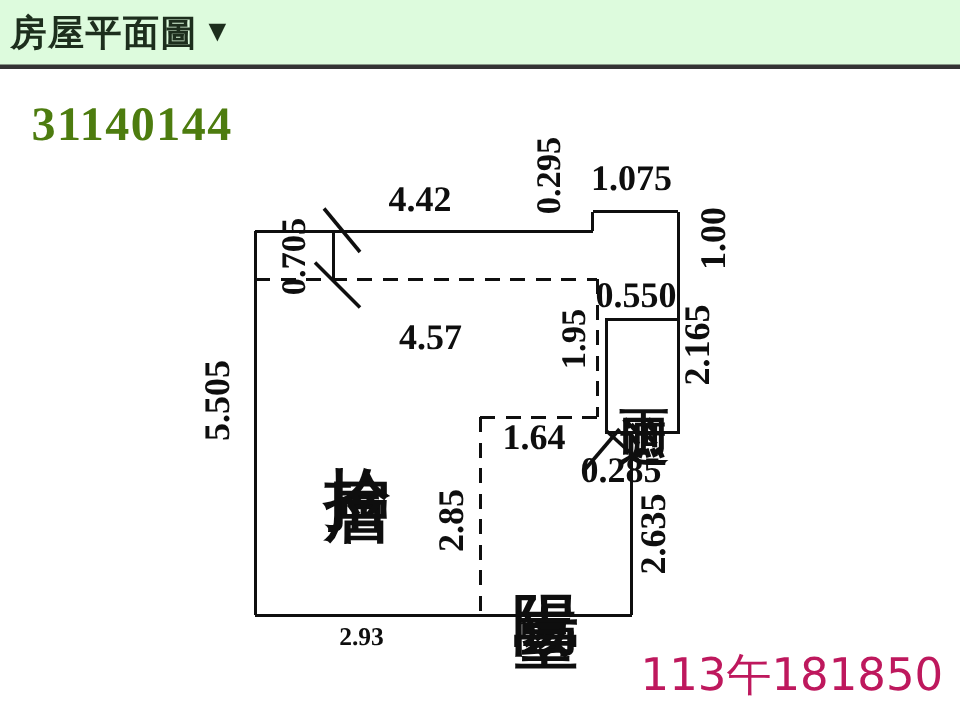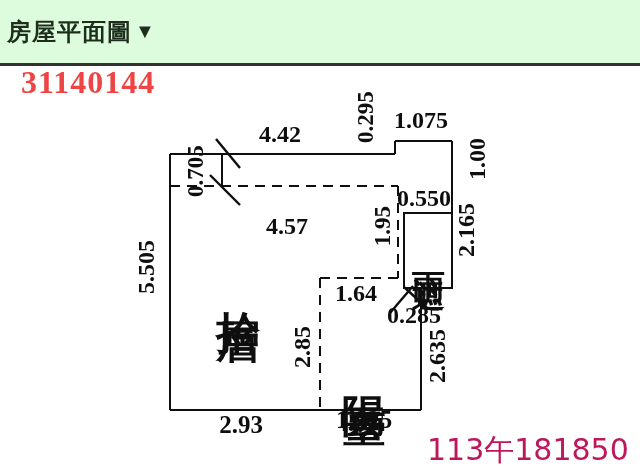--- a/index.html
+++ b/index.html
@@ -3,52 +3,52 @@
 <meta charset="utf-8">
 <style>
   html,body{margin:0;padding:0;}
   body{
     width:640px;height:474px;overflow:hidden;position:relative;
     background:#ffffff;font-family:"Liberation Sans",sans-serif;
   }
   .page{position:absolute;inset:0;}
   
   .header{
-    position:absolute;top:0;left:0;right:0;height:66px;
+    position:absolute;top:0;left:0;right:0;height:46px;
     background:var(--header-bg,#ddfbdd);
     border-bottom:3px solid var(--divider,#333333);
     display:flex;align-items:center;gap:3px;padding-left:7px;
     box-sizing:border-box;
   }
   .header .title{
     font-size:24px;font-weight:700;color:#1d2e1d;letter-spacing:1px;
     font-family:"Liberation Sans",sans-serif;
   }
   .header .tri{font-size:20px;color:#1d2e1d;cursor:pointer;}
   
   .plan-id{
     position:absolute;left:21px;top:64px;
-    font:700 32px "Liberation Serif",serif;color:#ef4444;letter-spacing:1px;
+    font:700 32px "Liberation Serif",serif;color:#4d7c0f;letter-spacing:1px;
   }
   
   .doc-code{
     position:absolute;left:427px;top:430px;
     font:400 30px "DejaVu Sans",sans-serif;color:#be185d;
   }
   
   svg.plan{position:absolute;left:0;top:0;}
   
   .dim{
     position:absolute;white-space:nowrap;color:#0e0e0e;
     font:700 24px "Liberation Serif",serif;
     transform:translate(-50%,-50%);
   }
   .dim.rot{transform:translate(-50%,-50%) rotate(-90deg);}
   .dim.onwhite{background:#ffffff;padding:0 4px;margin-top:40px;}
-  .dim.big{font-size:25px;}
+  .dim.big{font-size:17px;}
   
   .room{
     position:absolute;color:#0e0e0e;white-space:nowrap;
     writing-mode:vertical-rl;text-orientation:upright;
     font-family:"Liberation Serif","DejaVu Serif",serif;font-weight:600;
     transform:translate(-50%,-50%);
   }
 </style>
 </head>
 <body style="--header-bg: #ddfbdd; --divider: #333333;">

